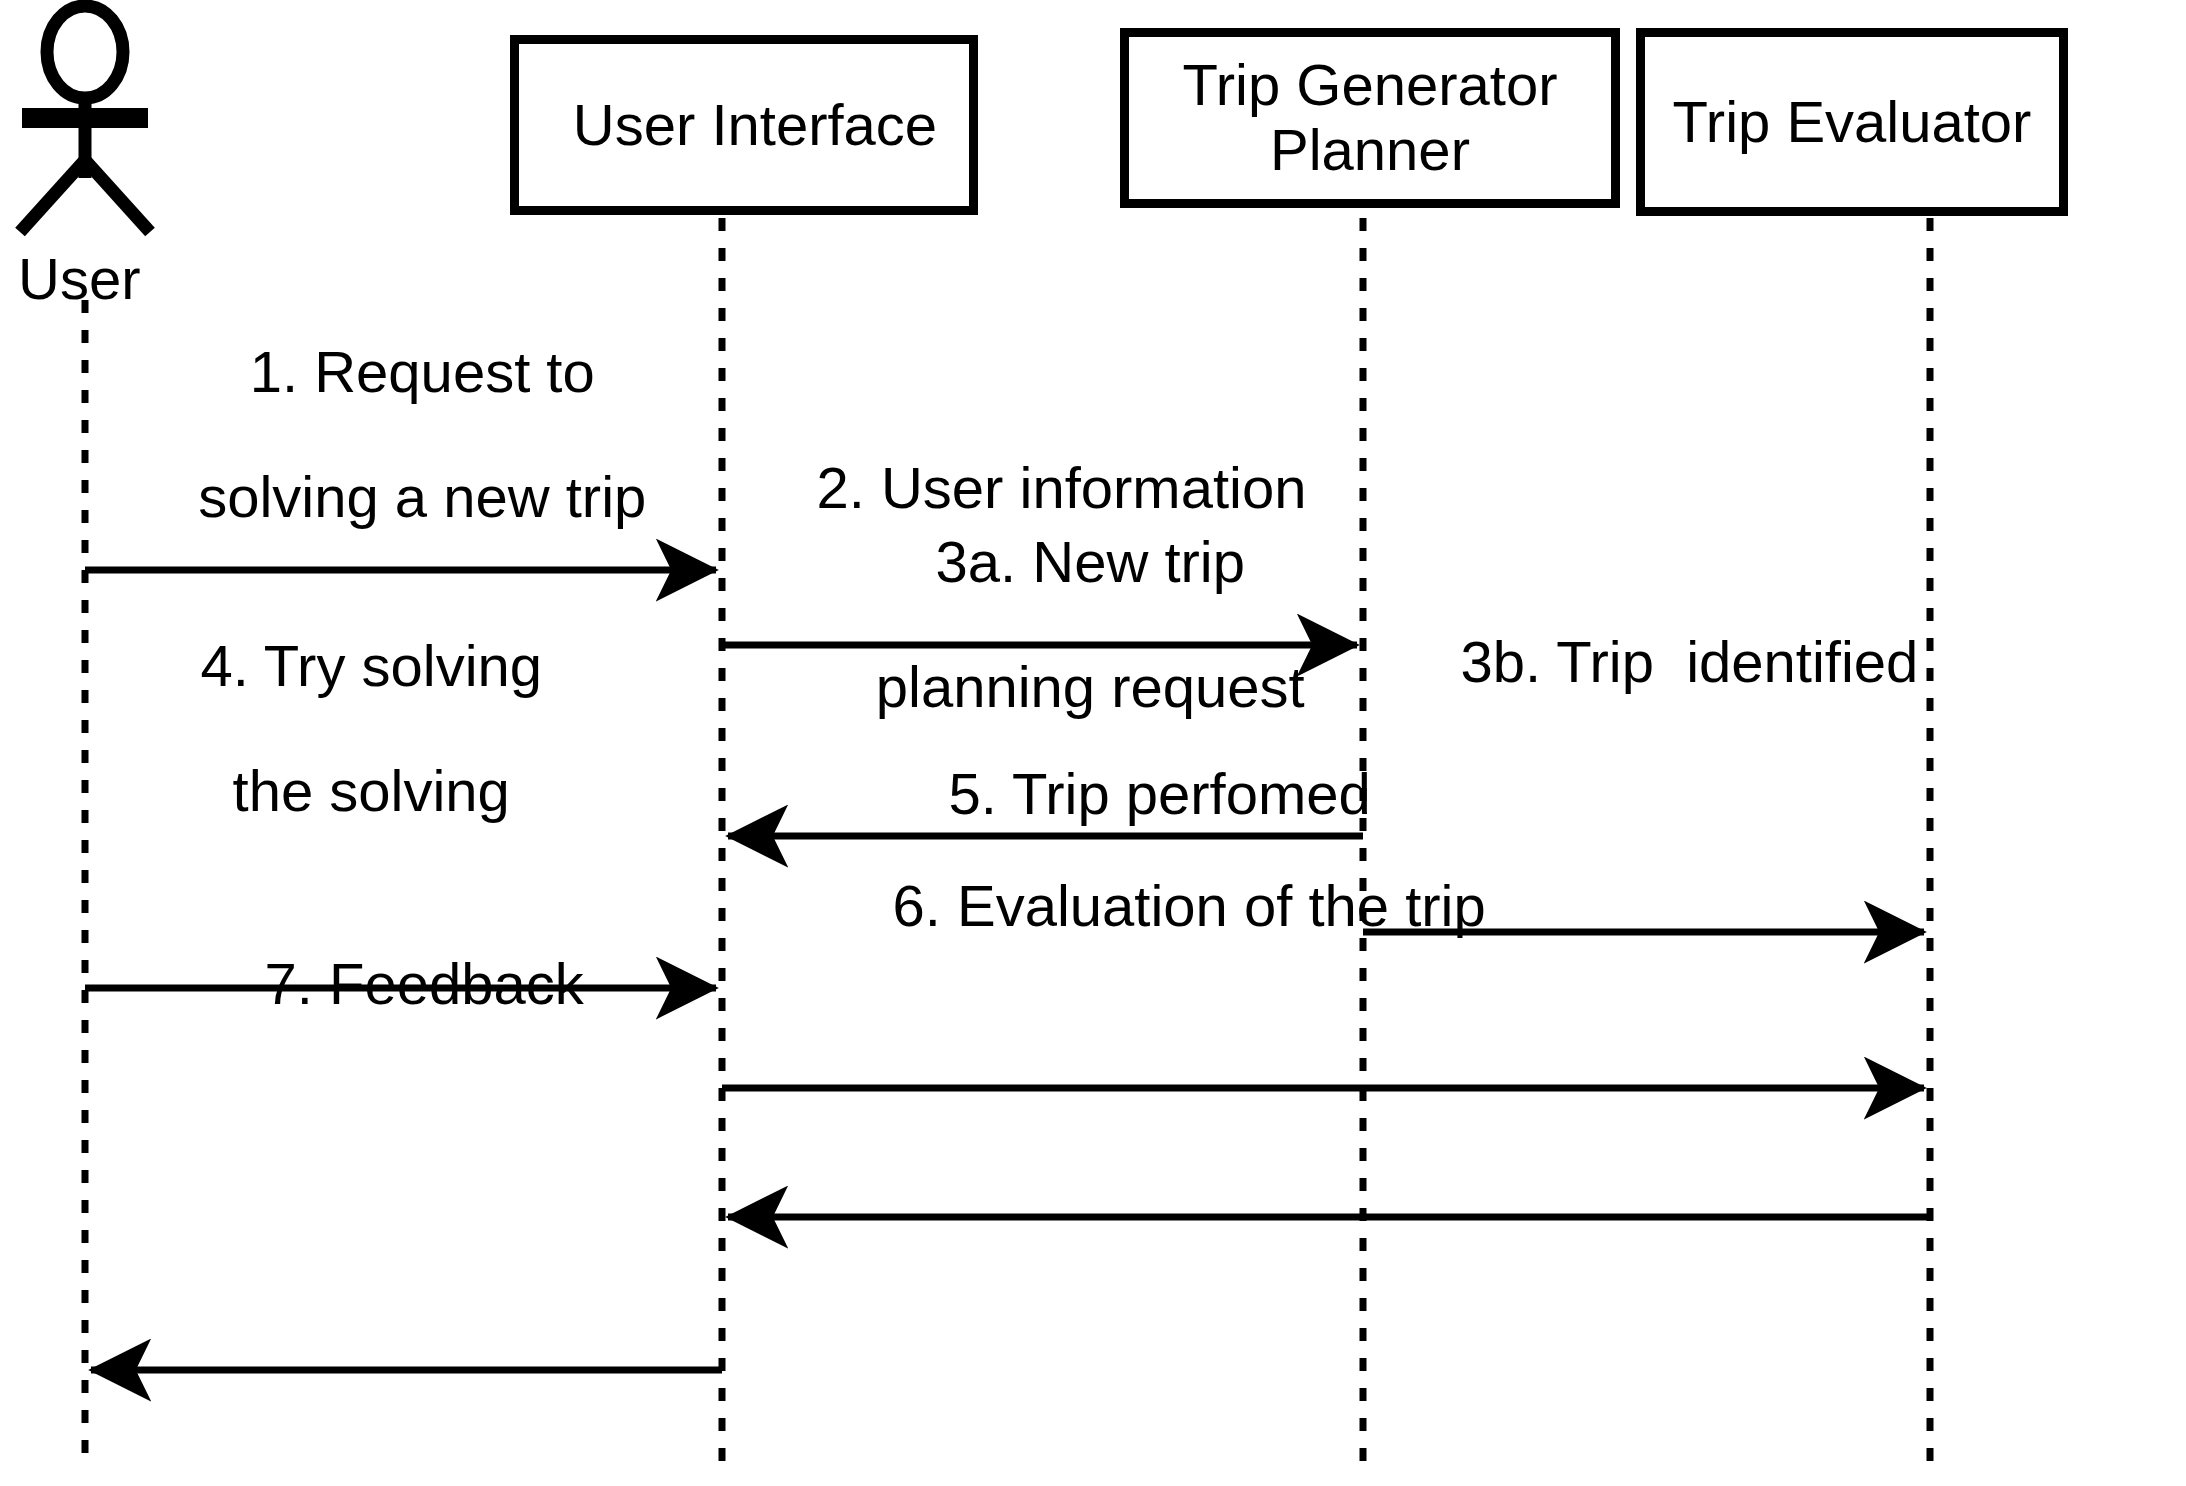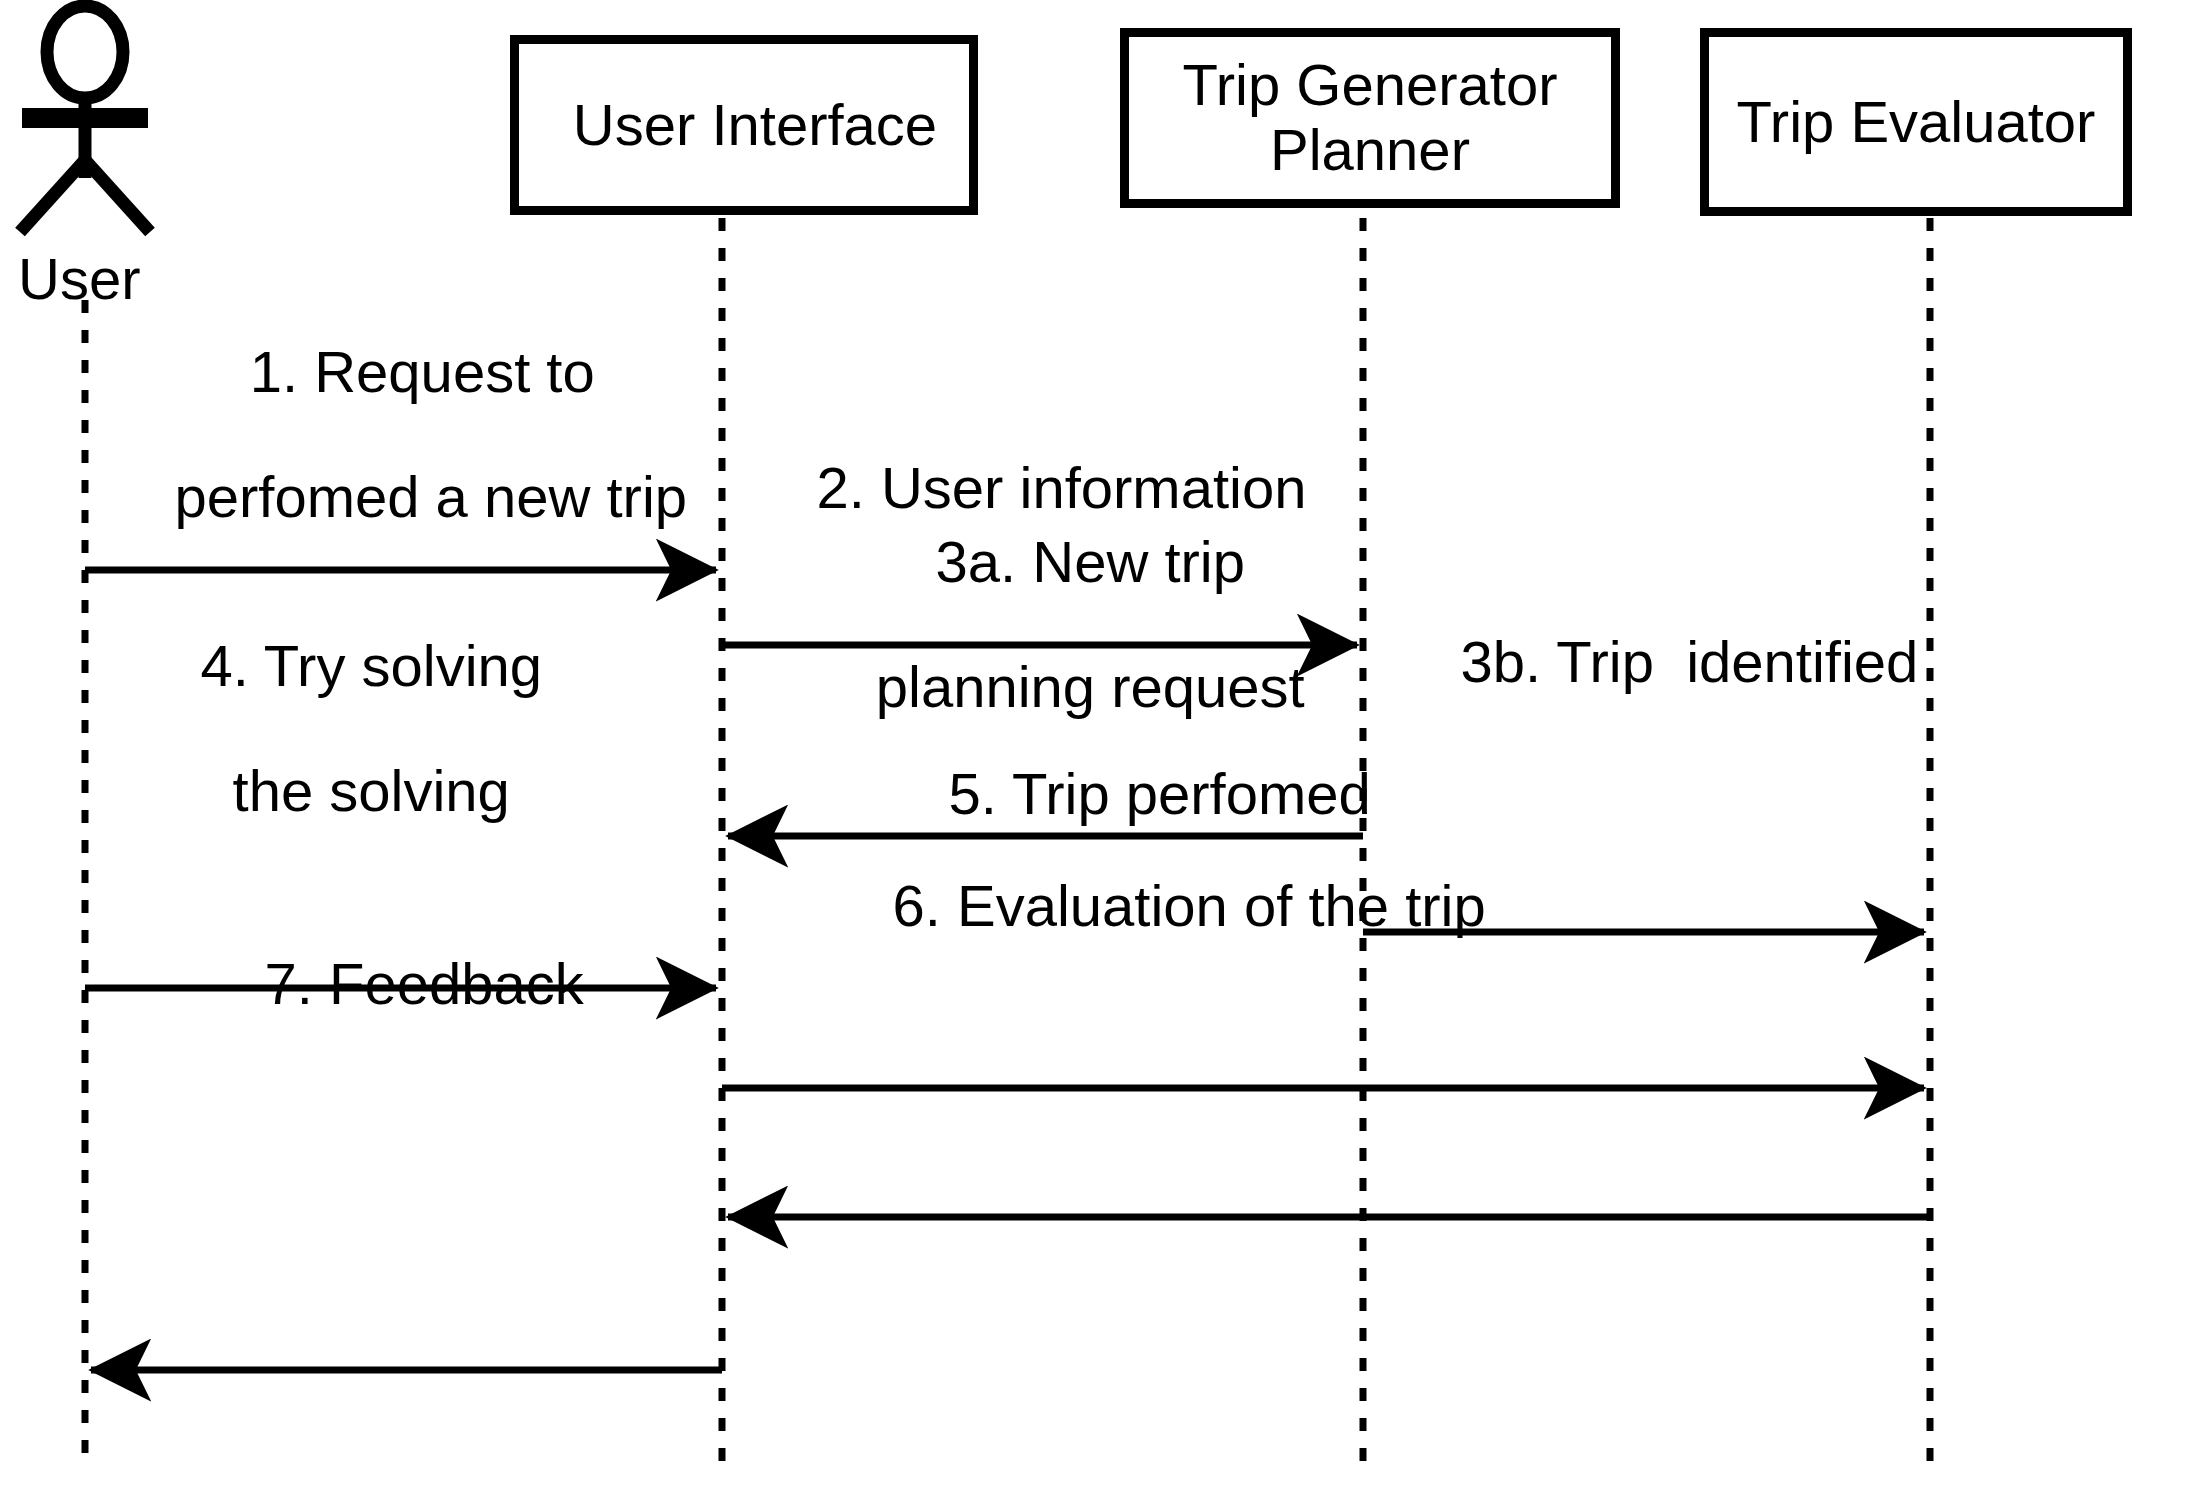--- a/index.html
+++ b/index.html
@@ -60,29 +60,29 @@
     <span>User Interface</span>
   </div>
 
   <div class="lifeline-box" style="left:1120px; top:28px; width:500px; height:180px;">
     <span>
       <span>Trip Generator</span><br>
       <span>Planner</span>
     </span>
   </div>
 
-  <div class="lifeline-box" style="left:1700px; top:28px; width:432px; height:188px;text-align:right;">
+  <div class="lifeline-box" style="left:1636px; top:28px; width:432px; height:188px;text-align:right;">
     <span>Trip Evaluator</span>
   </div>
 
   <div class="actor-label" style="left:18px; top:245px;">User</div>
 
   <div class="msg-label center" style="left:110px; top:278px; width:560px;">
     <span>1. Request to</span><br>
-    <span>perfomed a new trip</span>
+    <span>solving a new trip</span>
   </div>
 
   <div class="msg-label" style="left:752px; top:394px;">
     <span>2. User information</span>
   </div>
 
   <div class="msg-label center" style="left:738px; top:468px; width:640px;">
     <span>3a. New trip</span><br>
     <span>planning request</span>
   </div>

